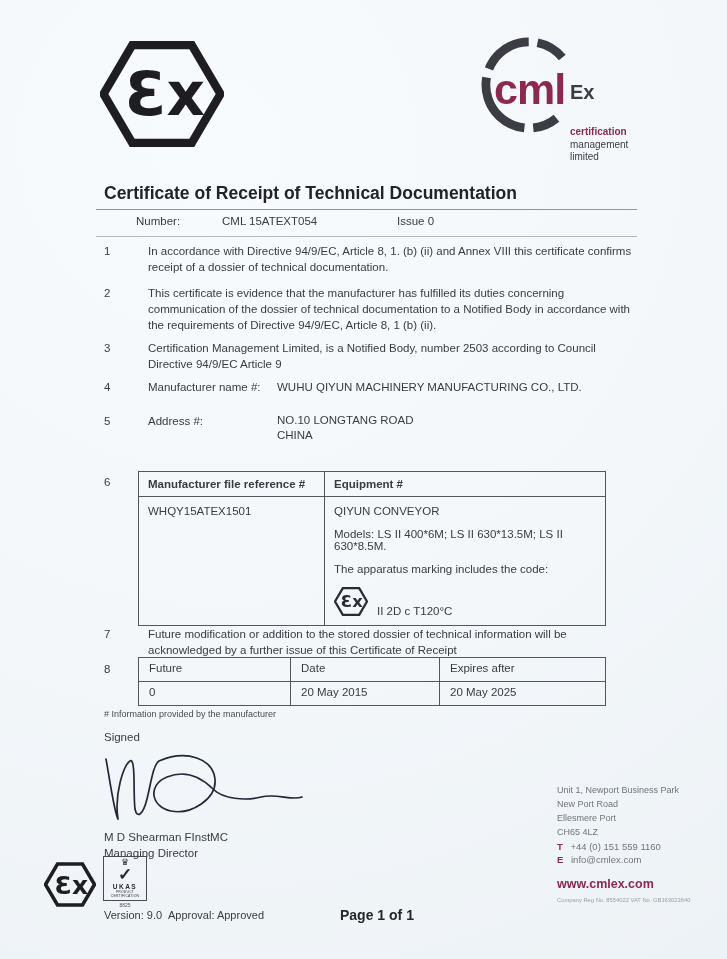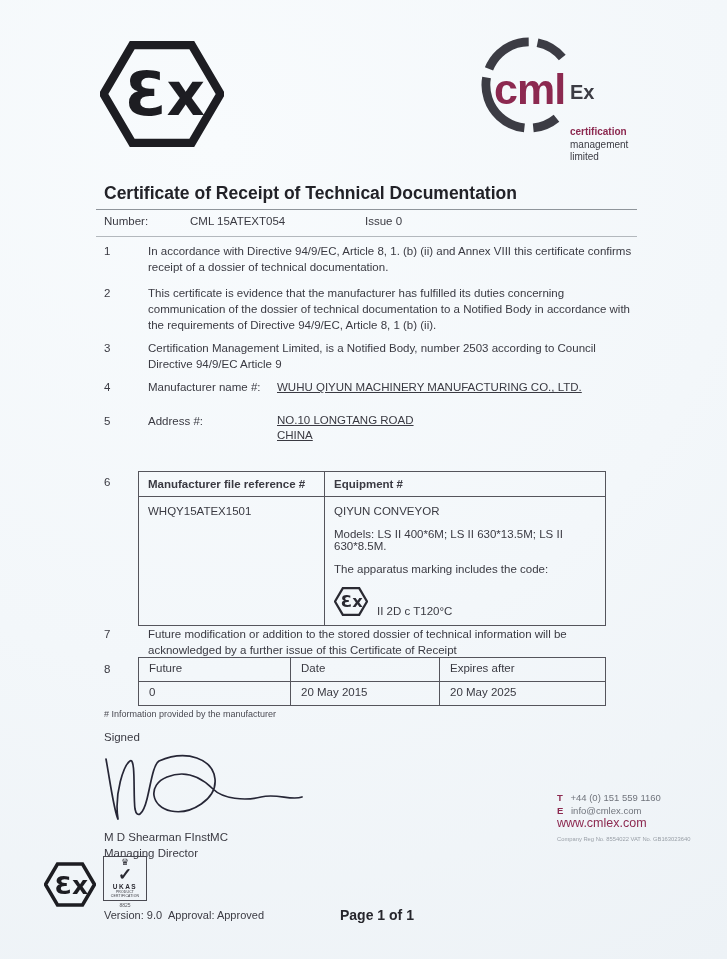--- a/index.html
+++ b/index.html
@@ -16,31 +16,31 @@
   #cml-logo .arc{position:absolute;left:0;top:2px;width:98px;height:98px;}
   #cml-logo .cml-word{position:absolute;left:16px;top:34px;font-size:43px;font-weight:bold;
     color:#8c2950;letter-spacing:-1px;line-height:1;}
   #cml-logo .cml-ex{position:absolute;left:92px;top:48px;font-size:20px;font-weight:600;color:#3c3c44;line-height:1;}
   #cml-logo .cml-lines{position:absolute;left:92px;top:92px;font-size:10px;line-height:12.5px;color:#3c3c44;}
   #cml-logo .cml-lines .l1{color:#8c2950;font-weight:600;}
   
   #title{left:104px;top:183px;font-size:17.5px;font-weight:bold;color:#222228;}
   #rule1{left:96px;top:209px;width:541px;height:1.4px;background:#8f959b;}
   #rule2{left:96px;top:236px;width:541px;height:1px;background:#b3b8bd;}
-  .numrow{top:215px;font-size:11.5px;color:#3a3a42;}
+  .numrow{top:215px;font-size:11.5px;color:#3a3a42;margin-left:32px;}
   #num-label{left:104px;}
   #num-value{left:190px;}
   #num-issue{left:365px;}
   
   .clause{position:absolute;left:104px;width:537px;display:flex;font-size:11.5px;line-height:16px;color:#3a3a42;}
   .clause .num{width:44px;flex:none;}
   .clause .body{flex:1;}
   .kv{display:flex;}
   .kv .k{width:129px;flex:none;}
-  .kv .v{width:360px;text-decoration:underline;}
+  .kv .v{width:360px;}
   #clause-1{top:243px;}
   #clause-2{top:285px;}
   #clause-3{top:340px;}
   #clause-4{top:379px;}
   #clause-5{top:413px;}
   #clause-5 .v div{line-height:14.5px;}
   #clause-7{top:626px;}
   
   .ctable{position:absolute;left:138px;width:466px;border:1.5px solid #55555c;font-size:11.5px;color:#3a3a42;background:transparent;}
   #table-file{top:471px;}
@@ -76,21 +76,21 @@
   .verrow{top:909px;font-size:11px;color:#3a3a42;}
   #version{left:104px;}
   #approval{left:168px;}
   #pagenum{left:340px;top:907px;font-size:14px;font-weight:bold;color:#26262c;}
   
   #contact{left:557px;top:783px;width:165px;}
   #contact .addr div{font-size:9px;line-height:14px;color:#70747c;}
   #contact .crow{margin-top:2px;font-size:9.5px;color:#70747c;}
   #contact .crow:first-of-type{margin-top:9px;}
   #contact .crow .lab{color:#8c2950;font-weight:bold;margin-right:5px;}
-  #contact .web{margin-top:0;font-size:12.5px;font-weight:normal;color:#8c2950;}
+  #contact .web{margin-top:12px;font-size:12.5px;font-weight:bold;color:#8c2950;}
   #contact .reg{margin-top:6px;font-size:5.8px;color:#9aa0a8;white-space:nowrap;}
 </style>
 </head>
 <body>
 
 <svg id="top-ex" class="abs" viewBox="0 0 104 92">
   <polygon points="3,46 27,5 77,5 101,46 77,87 27,87" fill="none" stroke="#1d1d22" stroke-width="7"></polygon>
   <text x="21" y="64" font-family="'DejaVu Sans', sans-serif" font-size="50" font-weight="bold" fill="#1d1d22">Ɛx</text>
 </svg>
 
@@ -214,20 +214,26 @@
     <div class="usub">PRODUCT CERTIFICATION</div>
   </div>
   <div class="unum">8825</div>
 </div>
 
 <div id="version" class="abs verrow">Version: 9.0</div>
 <div id="approval" class="abs verrow">Approval: Approved</div>
 <div id="pagenum" class="abs">Page 1 of 1</div>
 
 <div id="contact" class="abs">
+  <div class="addr">
+    <div>Unit 1, Newport Business Park</div>
+    <div>New Port Road</div>
+    <div>Ellesmere Port</div>
+    <div>CH65 4LZ</div>
+  </div>
   <div class="crow">
     <span class="lab">T</span>
     <span>+44 (0) 151 559 1160</span>
   </div>
   <div class="crow">
     <span class="lab">E</span>
     <span>info@cmlex.com</span>
   </div>
   <div class="web">www.cmlex.com</div>
   <div class="reg">Company Reg No. 8554022    VAT No. GB163023640</div>

